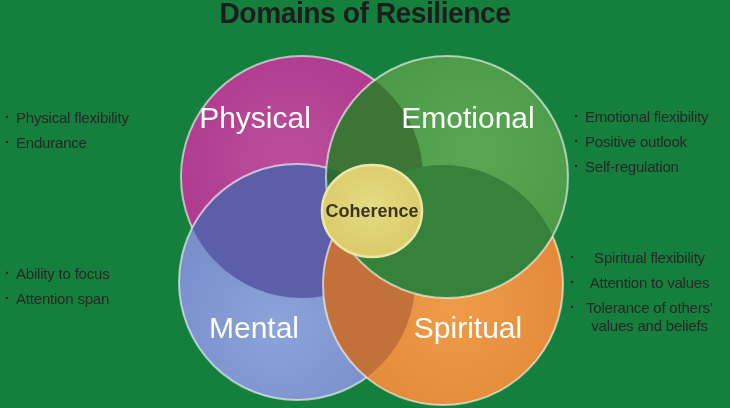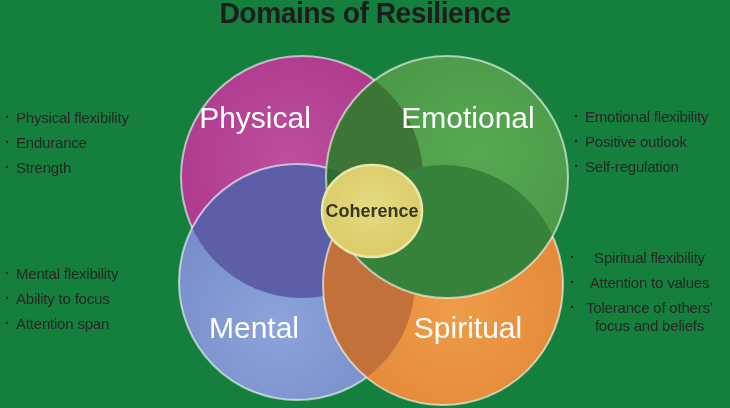--- a/index.html
+++ b/index.html
@@ -157,34 +157,32 @@
     <text class="big-label" x="255" y="128">Physical</text>
     <text class="big-label" x="468" y="128">Emotional</text>
     <text class="big-label" x="254" y="338">Mental</text>
     <text class="big-label" x="468" y="338">Spiritual</text>
     <text class="center-label" x="372" y="217">Coherence</text>
   </svg>
 
   <ul class="side-list list-left-top">
     <li>Physical flexibility</li>
     <li>Endurance</li>
-    <li>Strength</li>
   </ul>
 
   <ul class="side-list list-left-bottom">
-    <li>Mental flexibility</li>
     <li>Ability to focus</li>
     <li>Attention span</li>
   </ul>
 
   <ul class="side-list list-right-top">
     <li>Emotional flexibility</li>
     <li>Positive outlook</li>
     <li>Self-regulation</li>
   </ul>
 
   <ul class="side-list list-right-bottom">
     <li>Spiritual flexibility</li>
     <li>Attention to values</li>
-    <li>Tolerance of others’ focus and beliefs</li>
+    <li>Tolerance of others’ values and beliefs</li>
   </ul>
 
 </div>
 
 </body></html>

